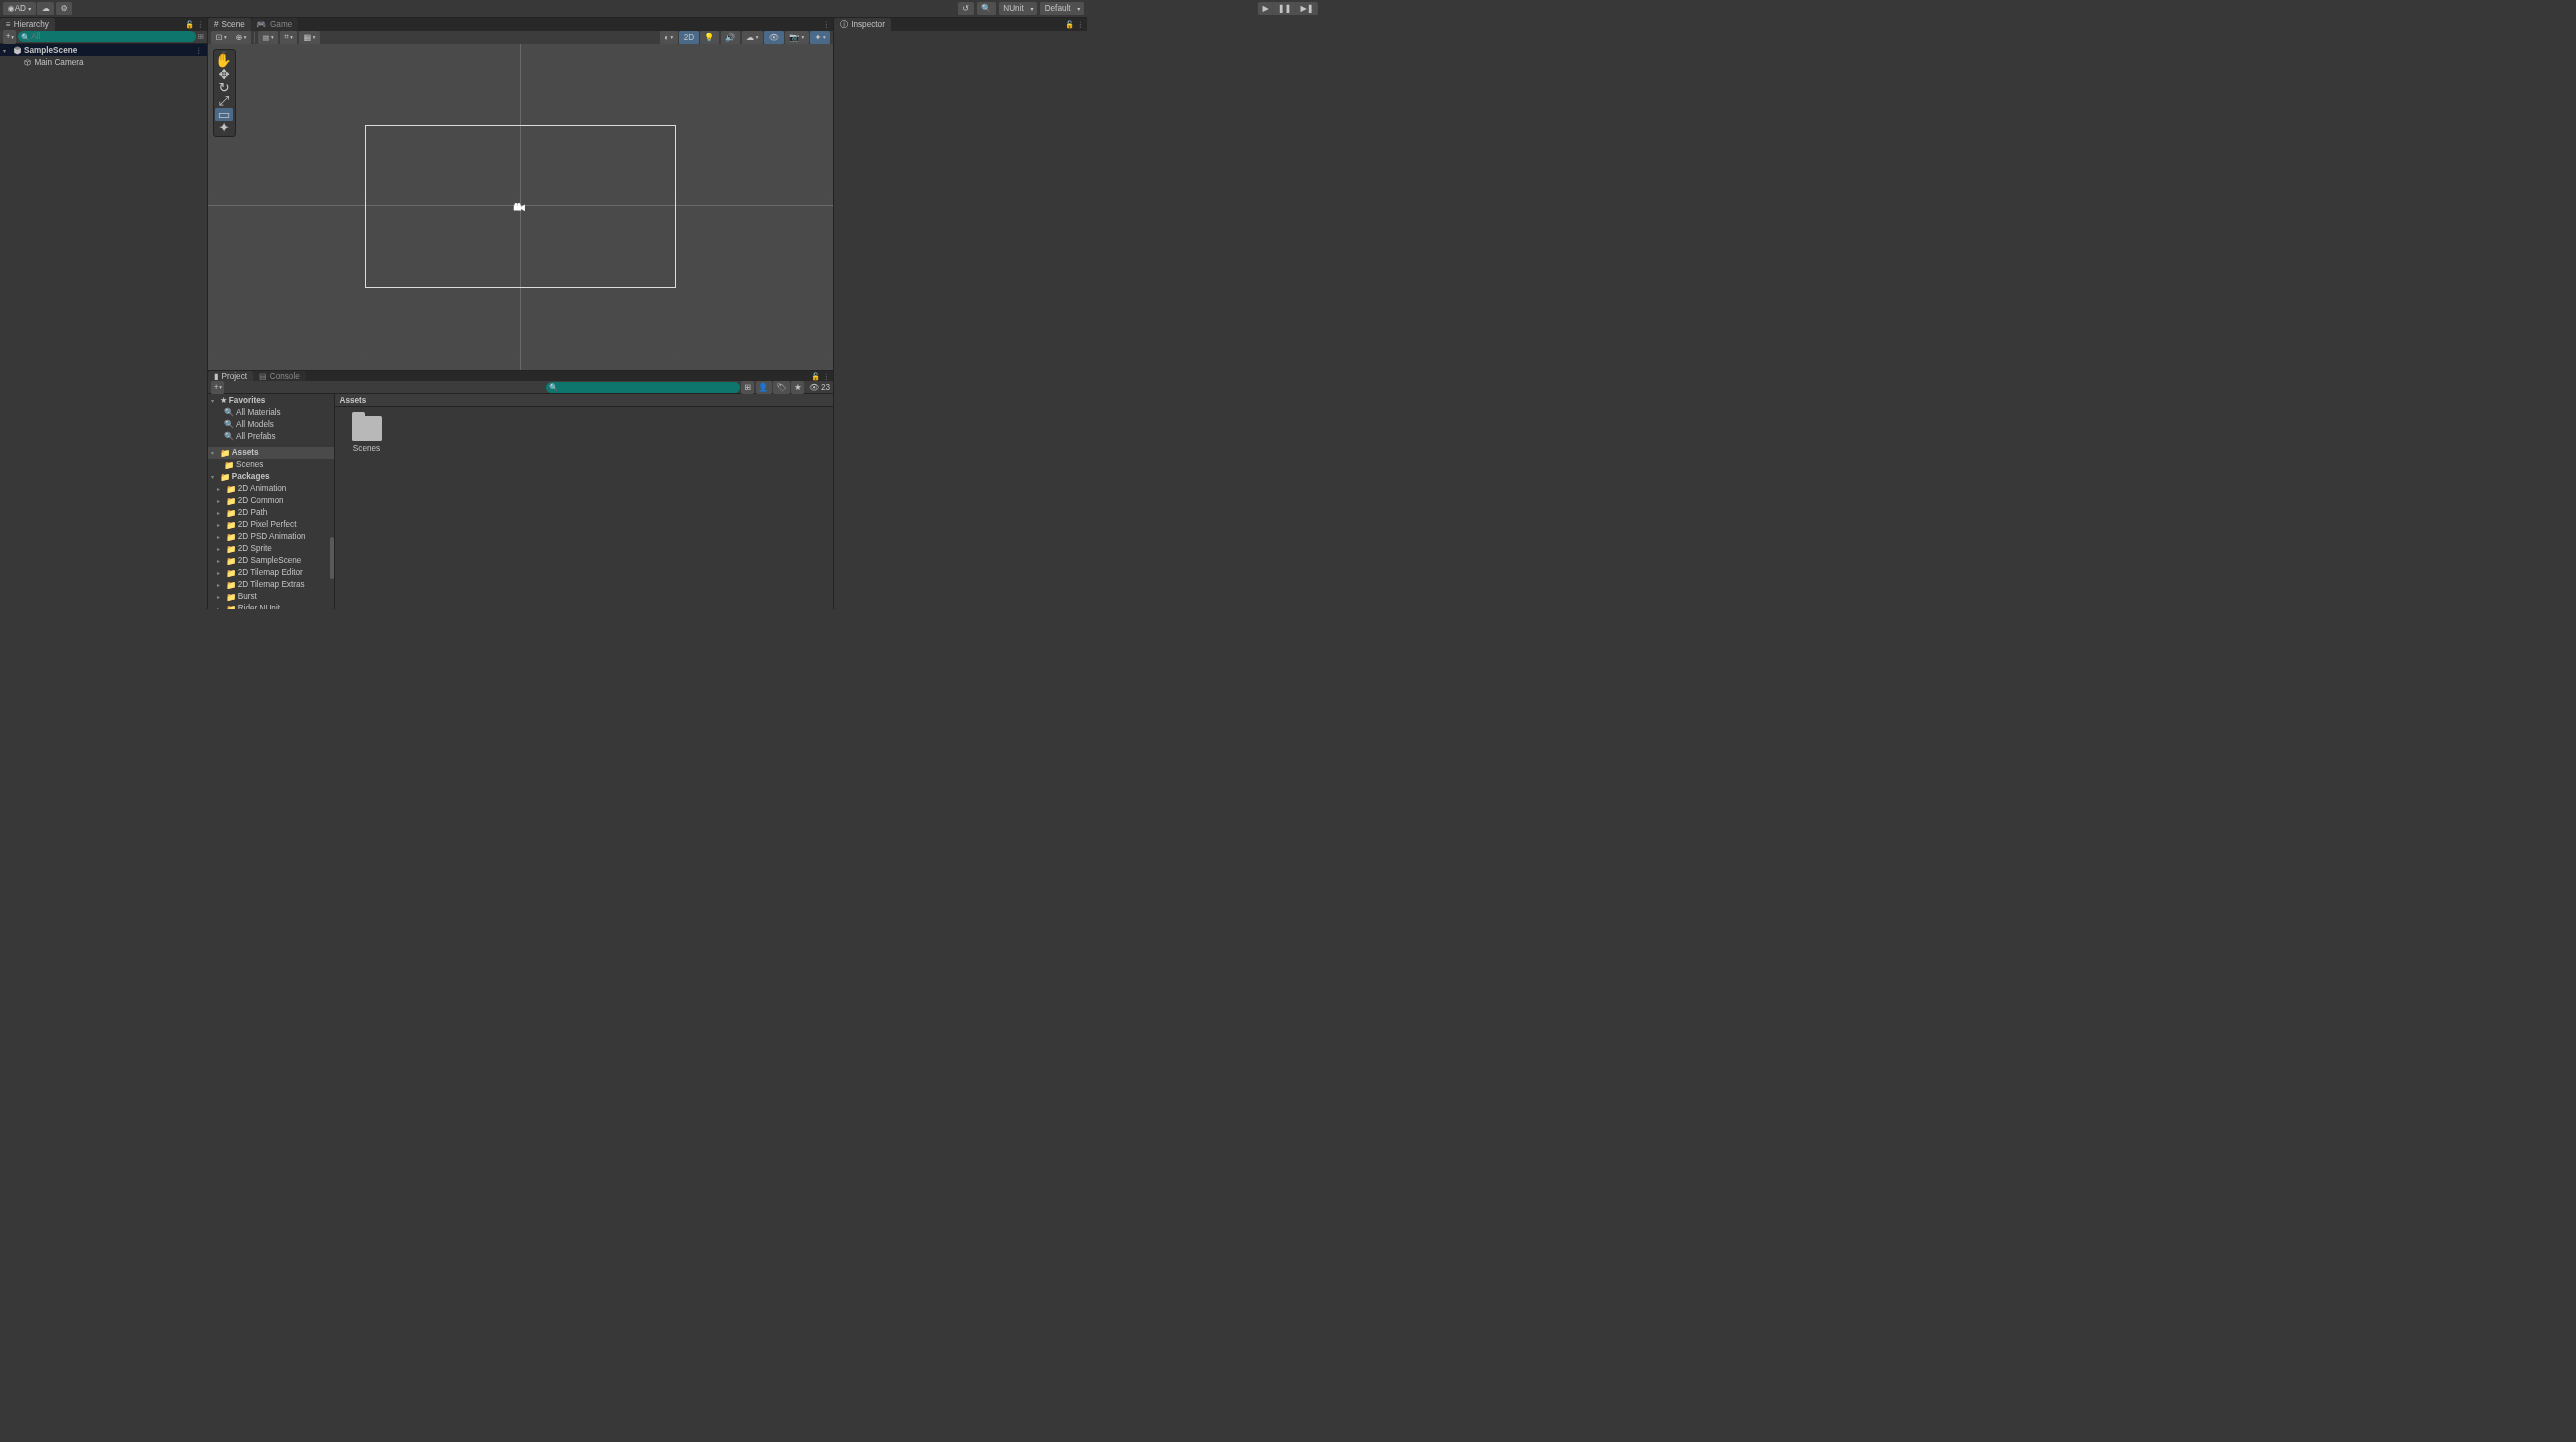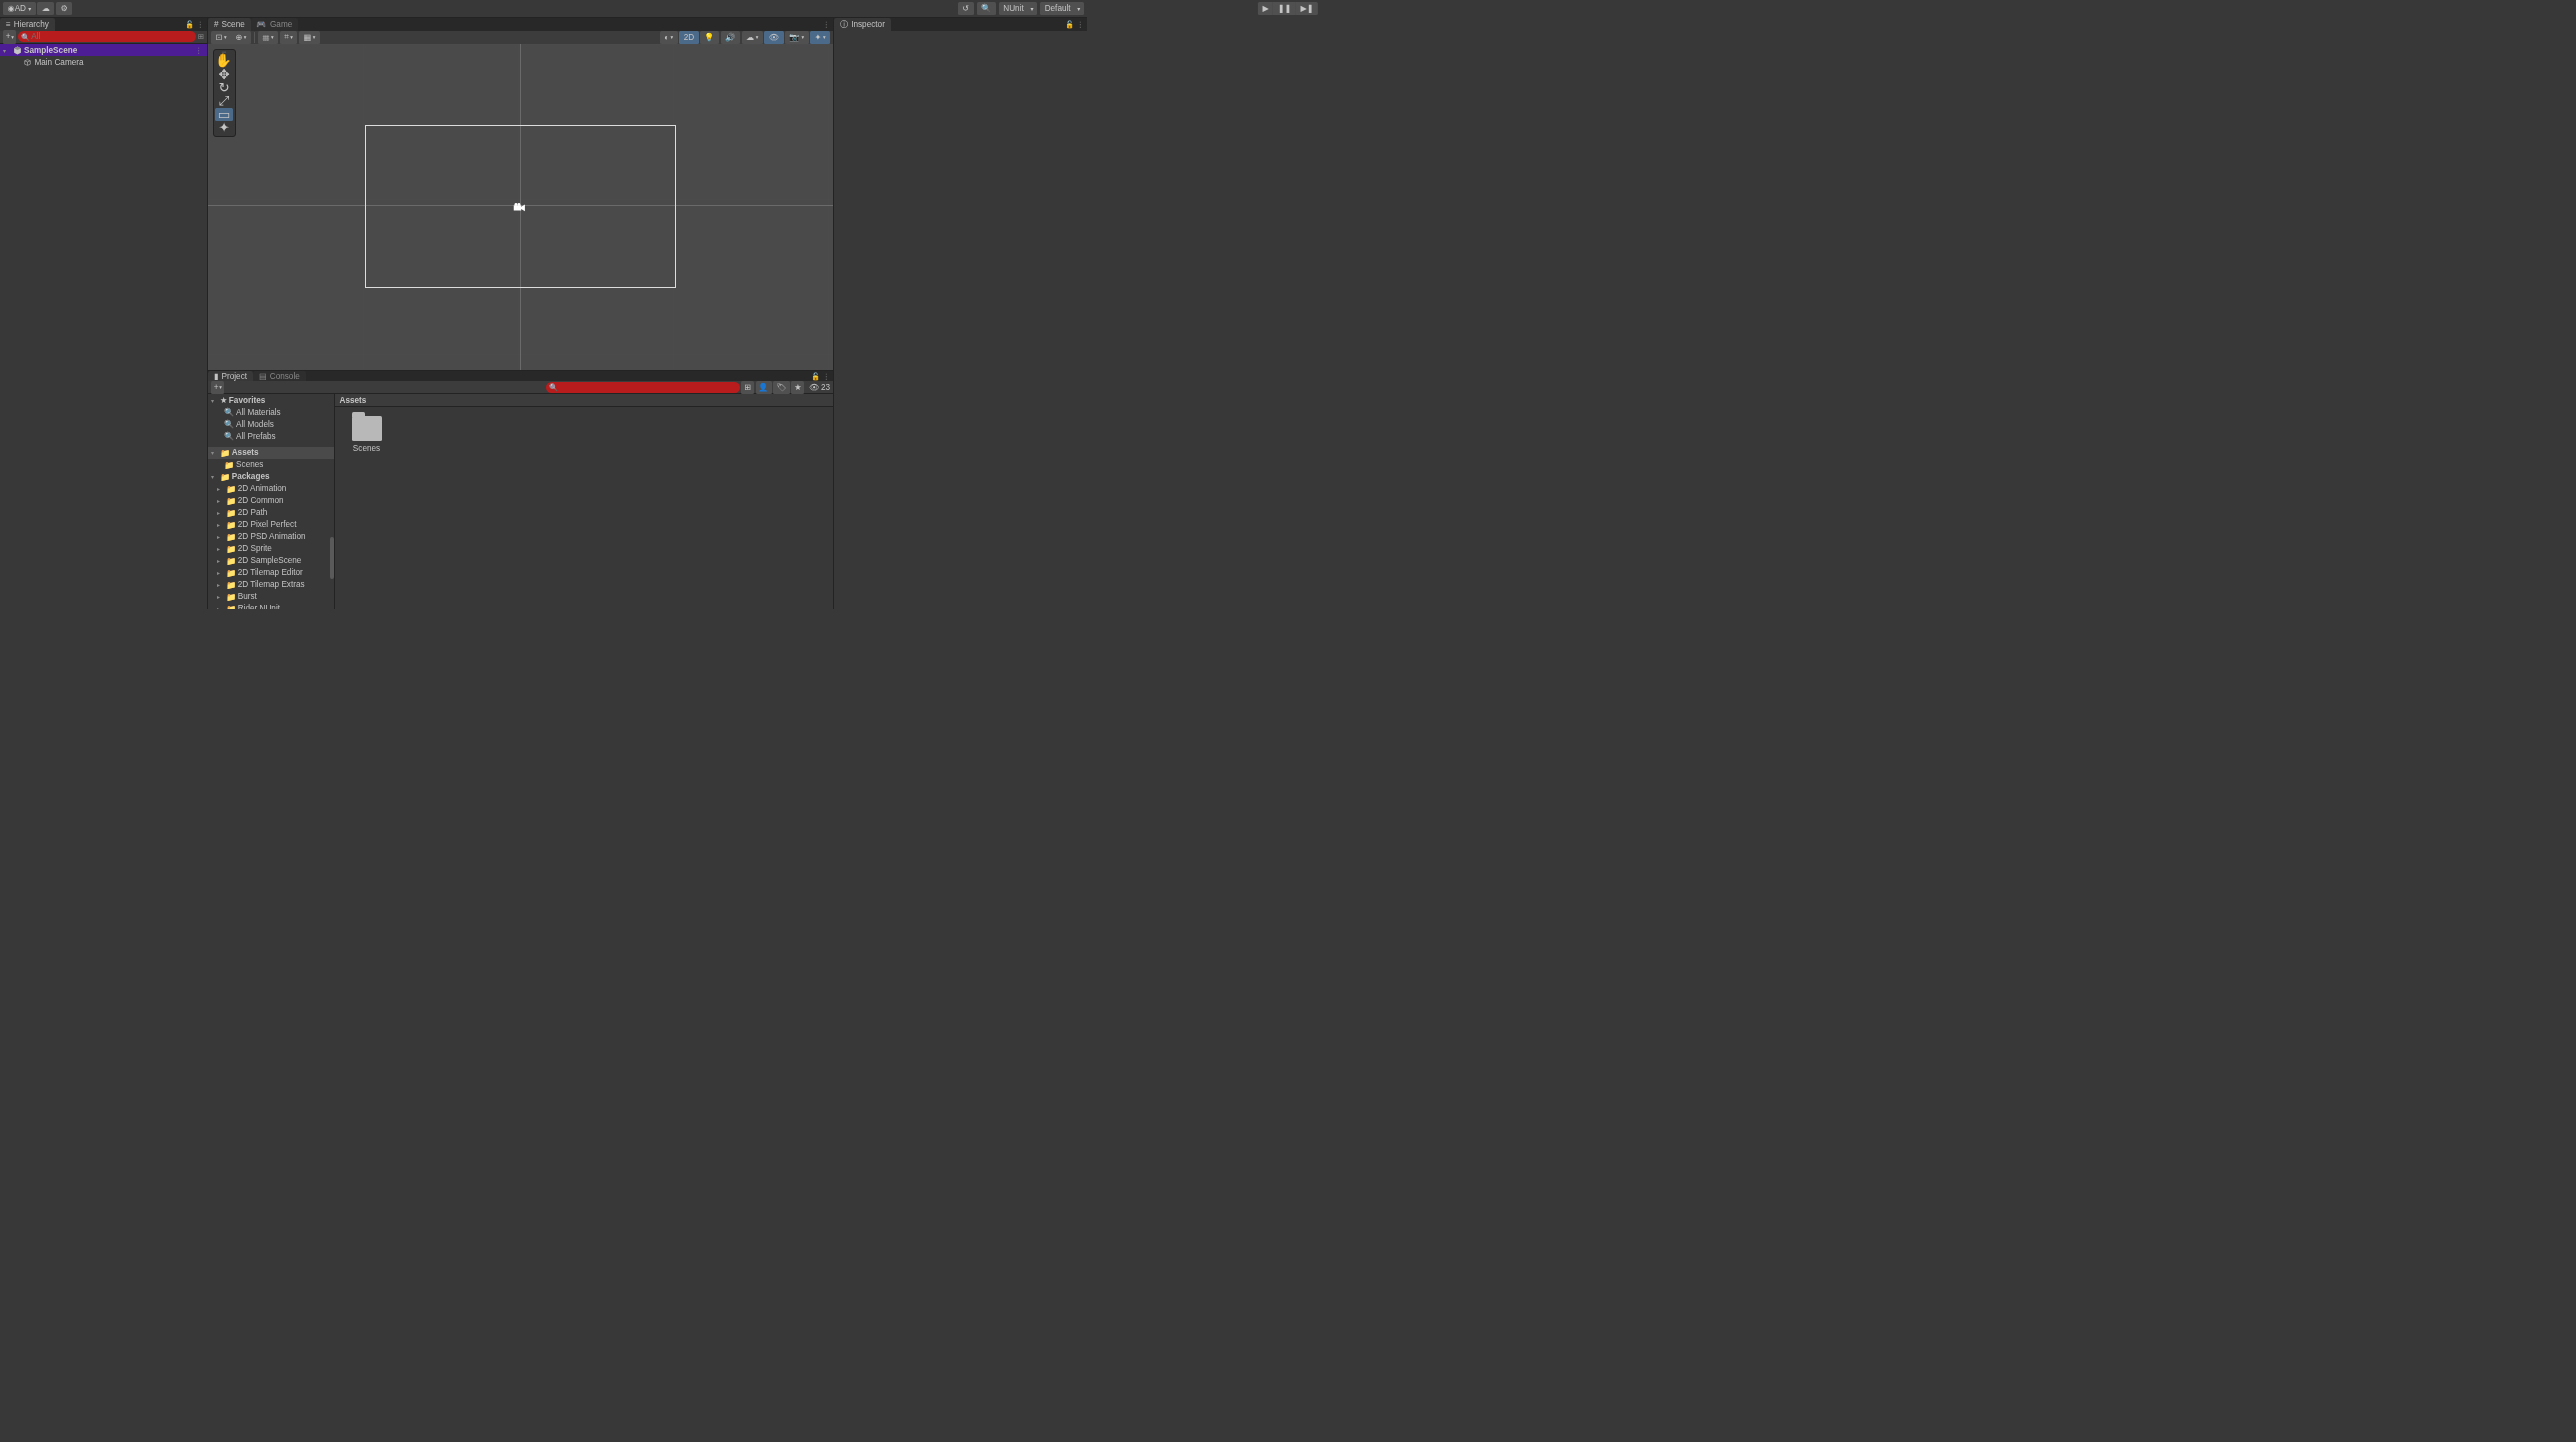--- a/index.html
+++ b/index.html
@@ -18,21 +18,21 @@
 .main { display: flex; height: calc(100% - 18px); }
 .panel { background: #383838; display: flex; flex-direction: column; }
 .hierarchy-panel { width: 208px; border-right: 0.7px solid #232323; }
 .scene-panel { flex: 1; display: flex; flex-direction: column; }
 .inspector-panel { width: 254px; border-left: 0.7px solid #232323; }
 .tab-bar { height: 12.7px; background: #282828; display: flex; align-items: stretch; }
 .tab { background: #383838; padding: 0 6px; display: flex; align-items: center; gap: 3px; font-size: 8.2px; cursor: pointer; border-radius: 2.2px 2.2px 0 0; }
 .tab.inactive { background: #2e2e2e; color: #888; }
 .tab-controls { margin-left: auto; display: flex; align-items: center; gap: 1.5px; padding-right: 3px; }
 .panel-toolbar { height: 13.4px; background: #3c3c3c; display: flex; align-items: center; padding: 0 3px; gap: 1.5px; border-bottom: 0.7px solid #232323; }
-.search-input { background: #b91c1c; border: none; border-radius: 7.5px; height: 11.2px; color: #c4c4c4; padding: 0 4.5px 0 13.4px; font-size: 8.2px; flex: 1; }
+.search-input { background: #0f766e; border: none; border-radius: 7.5px; height: 11.2px; color: #c4c4c4; padding: 0 4.5px 0 13.4px; font-size: 8.2px; flex: 1; }
 .search-wrap { position: relative; flex: 1; display: flex; }
 .search-wrap .search-icon { position: absolute; left: 3.7px; top: 50%; transform: translateY(-50%); font-size: 7.5px; color: #888; }
 .tree-item { display: flex; align-items: center; height: 12px; padding-left: 3px; gap: 1.5px; cursor: pointer; }
 .tree-arrow { width: 7.5px; font-size: 6px; color: #888; }
 .tree-icon { width: 10.5px; height: 10.5px; display: inline-flex; align-items: center; justify-content: center; }
 .scene-content { flex: 1; position: relative; background: #4a4a4a; overflow: hidden; }
 .scene-toolbar { height: 13.4px; background: #3c3c3c; display: flex; align-items: center; padding: 0 3px; gap: 1.5px; }
 .tool-overlay { position: absolute; top: 4.5px; left: 4.5px; background: #383838; border: 0.7px solid #222; border-radius: 3px; display: flex; flex-direction: column; padding: 1.5px; gap: 0; z-index: 10; }
 .tool-btn { width: 18px; height: 13.4px; background: transparent; border: none; color: #c4c4c4; display: flex; align-items: center; justify-content: center; cursor: pointer; border-radius: 1.5px; }
 .tool-btn.active { background: #4b6a8a; }
@@ -119,21 +119,21 @@
     </div>
     <div class="panel-toolbar">
       <button class="btn" style="width:13.4px;padding:0">+<span style="font-size:5.2px;margin-left:0.7px">▾</span></button>
       <div class="search-wrap">
         <span class="search-icon">🔍</span>
         <input class="search-input" placeholder="All" style="">
       </div>
       <span class="mini-icon">⊞</span>
     </div>
     <div>
-      <div class="tree-item" style="background:#4c1d95">
+      <div class="tree-item" style="background:#0f172a">
         <span class="tree-arrow">▾</span>
         <span class="tree-icon">
           <svg class="icon-svg" viewBox="0 0 16 16">
               <path fill="#c4c4c4" d="M8 1l6 3v8l-6 3-6-3V4z"></path>
               <path fill="#888" d="M8 1l6 3-6 3-6-3z"></path>
             </svg>
         </span>
         <b>SampleScene</b>
         <span style="margin-left:auto;margin-right:4.5px" class="mini-icon">⋮</span>
       </div>

